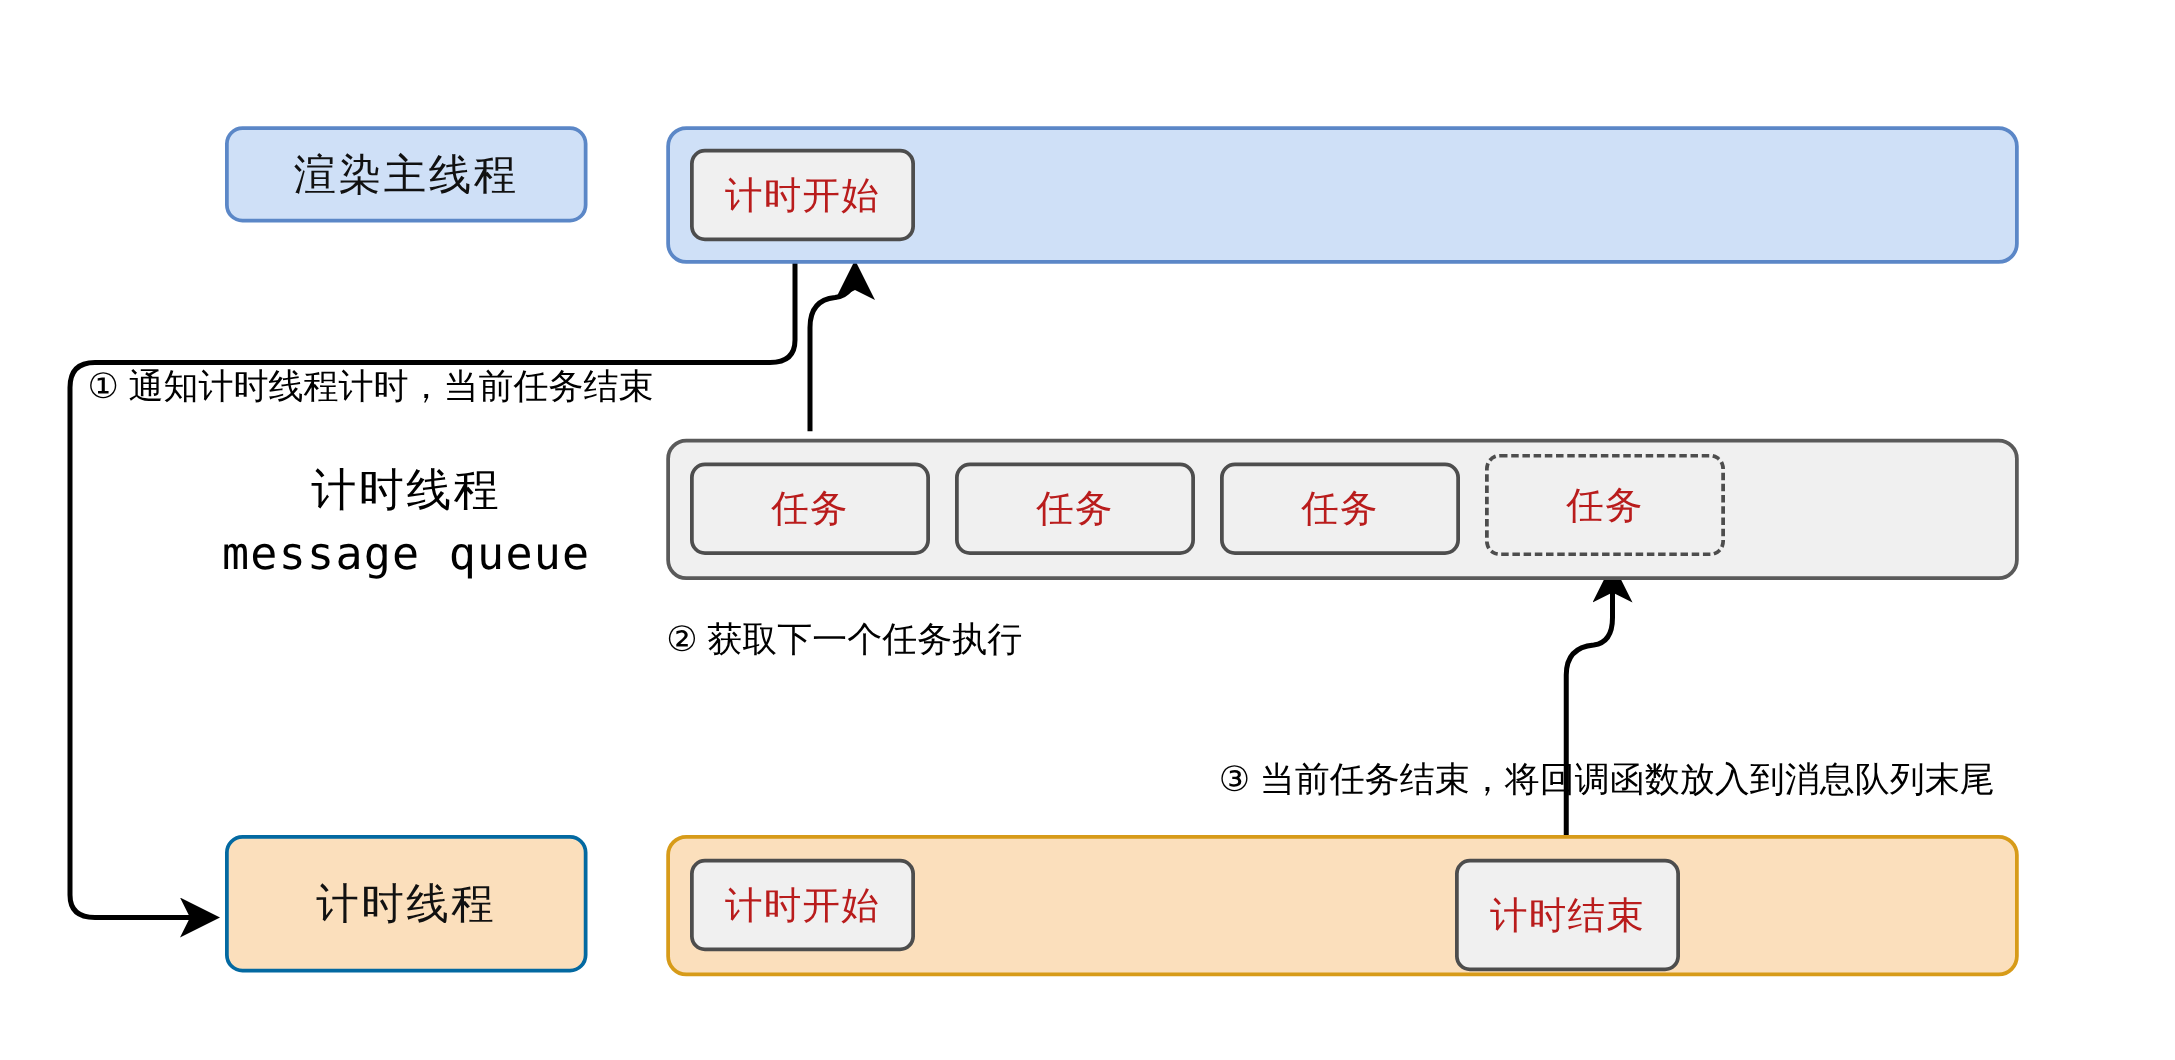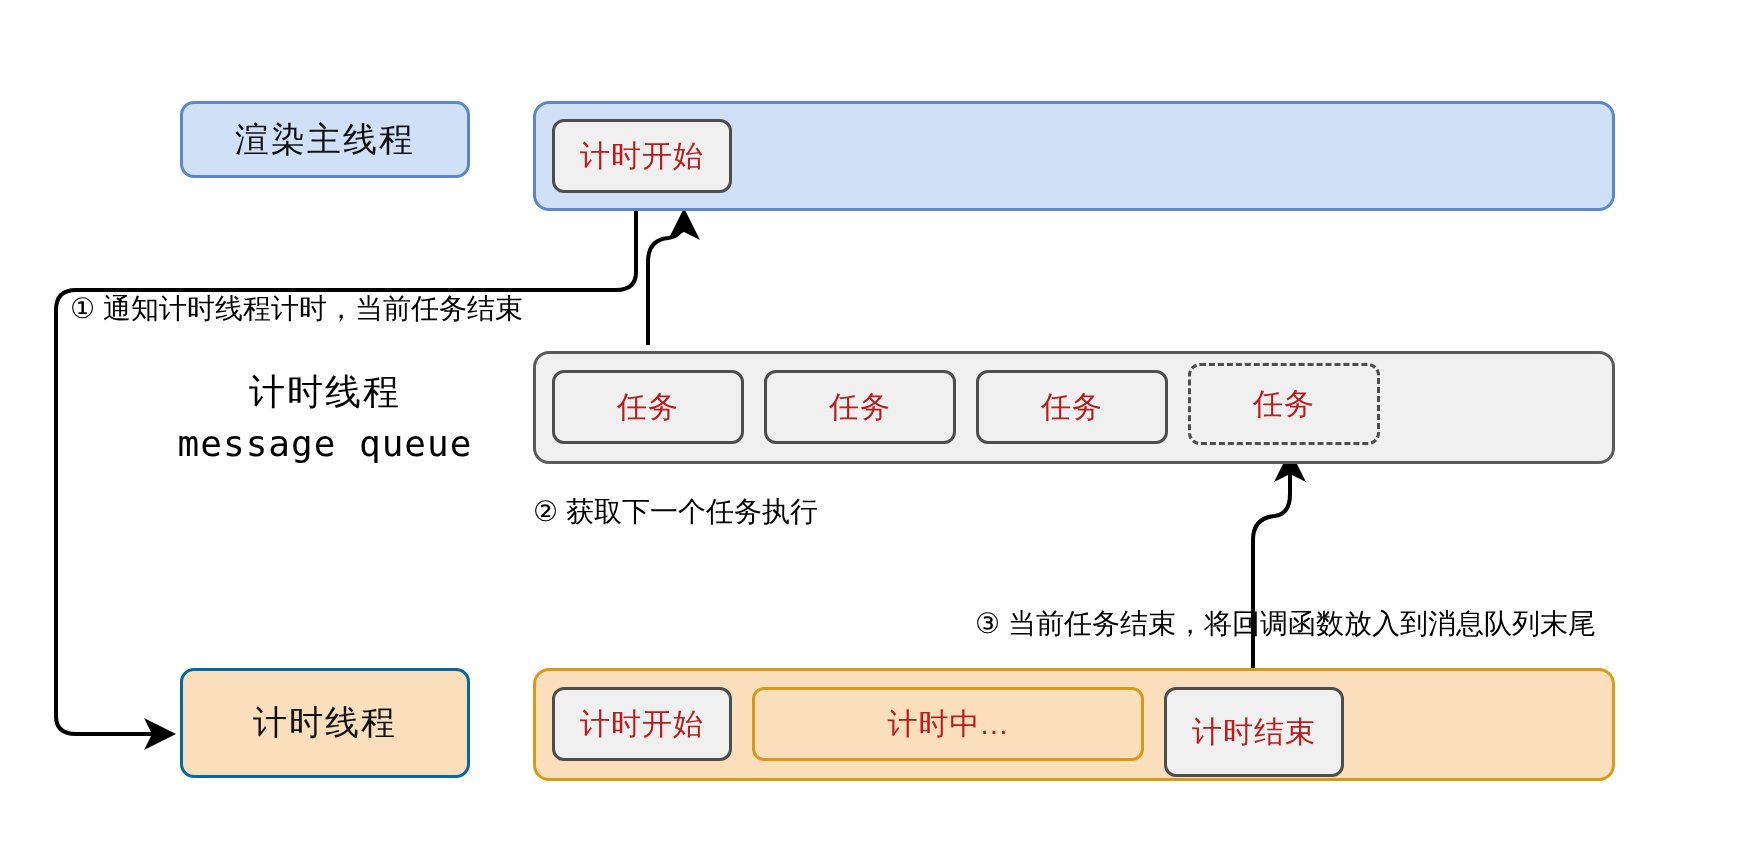--- a/index.html
+++ b/index.html
@@ -175,23 +175,20 @@
 
   <div class="node lane-label orange" style="left:180px; top:668px; width:290px; height:110px;">
     <span>计时线程</span>
   </div>
 
   <div class="lane-bar orange" style="left:533px; top:668px; width:1082px; height:113px;"></div>
 
   <div class="chip" style="left:552px; top:687px; width:180px; height:74px;">
     <span>计时开始</span>
   </div>
-  <div class="chip orange-outline" style="left:752px; top:687px; width:392px; height:74px;">
-    <span>计时中...</span>
-  </div>
   <div class="chip" style="left:1164px; top:687px; width:180px; height:90px;">
     <span>计时结束</span>
   </div>
 
   <div class="txt anno" style="left:70px; top:290px;">① 通知计时线程计时，当前任务结束</div>
 
   <div class="txt anno" style="left:533px; top:493px;">② 获取下一个任务执行</div>
 
   <div class="txt anno" style="left:975px; top:605px;">③ 当前任务结束，将回调函数放入到消息队列末尾</div>
 

